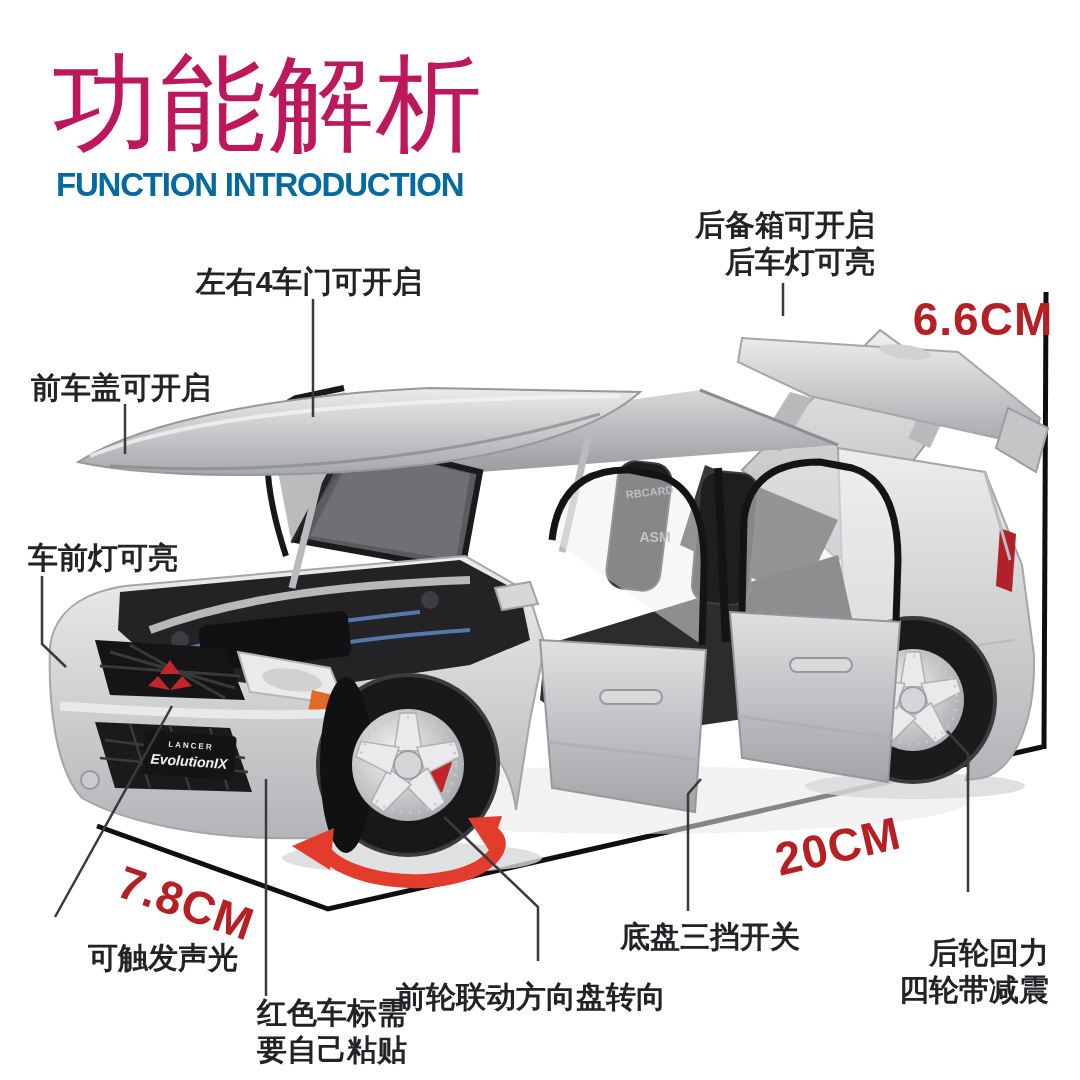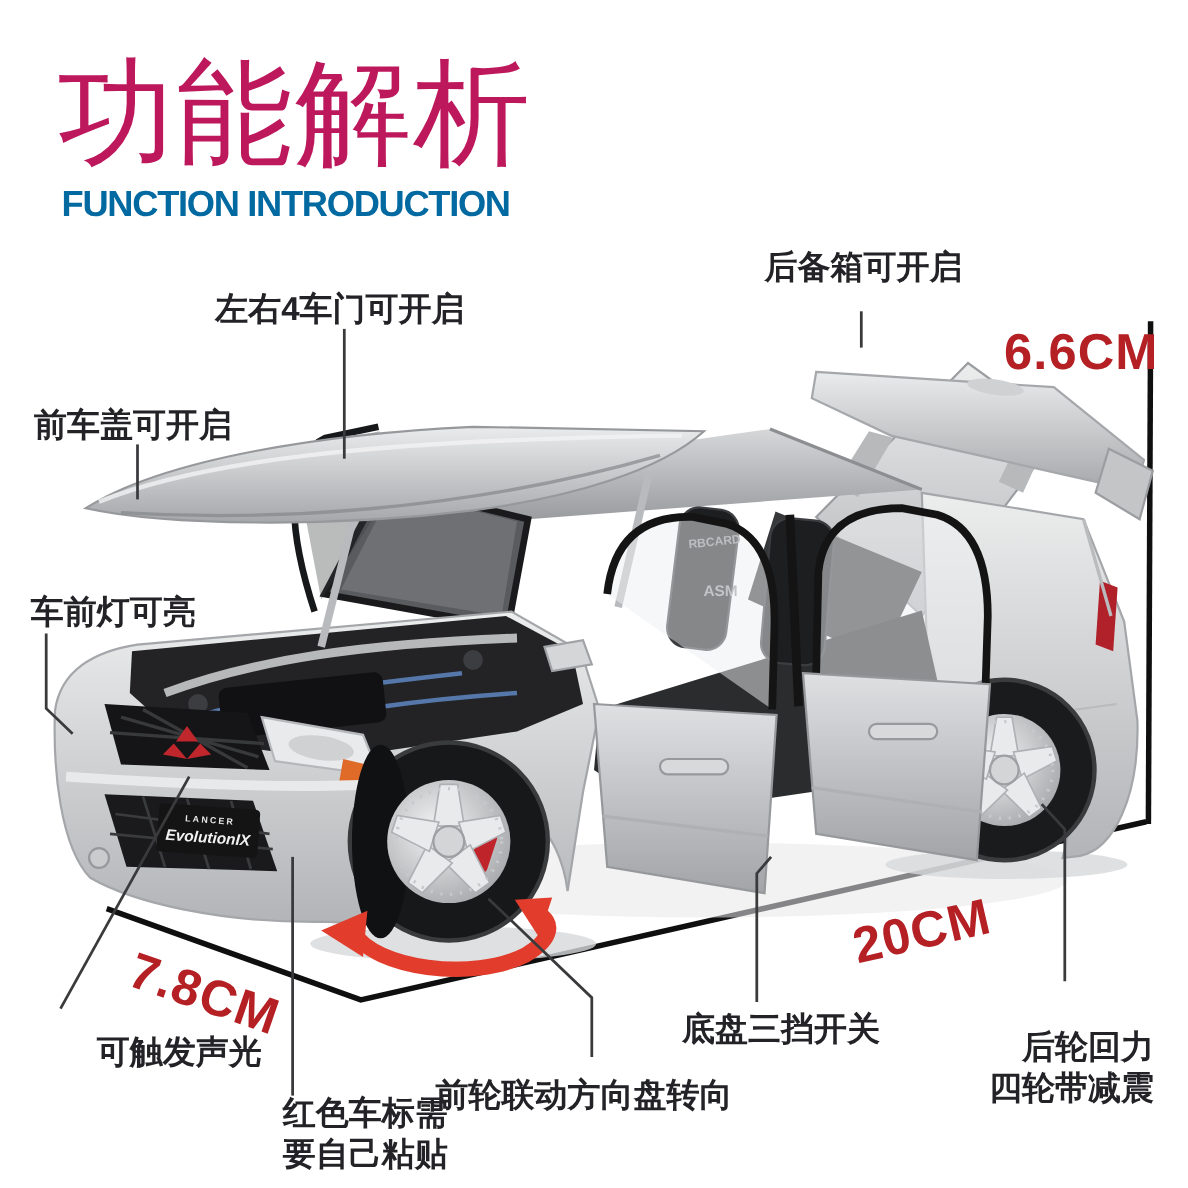--- a/index.html
+++ b/index.html
@@ -210,20 +210,21 @@
       <polyline points="701,779 688,794 688,911"></polyline>
       <polyline points="947,731 968,754 968,892"></polyline>
     </g>
   </svg>
 
   <div class="title-zh">功能解析</div>
   <div class="title-en">FUNCTION INTRODUCTION</div>
 
   <div class="label" style="left:785px;top:243px;">
     <div>后备箱可开启</div>
+    <div>后车灯可亮</div>
   </div>
 
   <div class="label" style="left:309px;top:281px;">左右4车门可开启</div>
 
   <div class="label" style="left:121px;top:387px;">前车盖可开启</div>
 
   <div class="label" style="left:103px;top:557px;">车前灯可亮</div>
 
   <div class="label" style="left:163px;top:957px;">
     <div>可触发声光</div>

